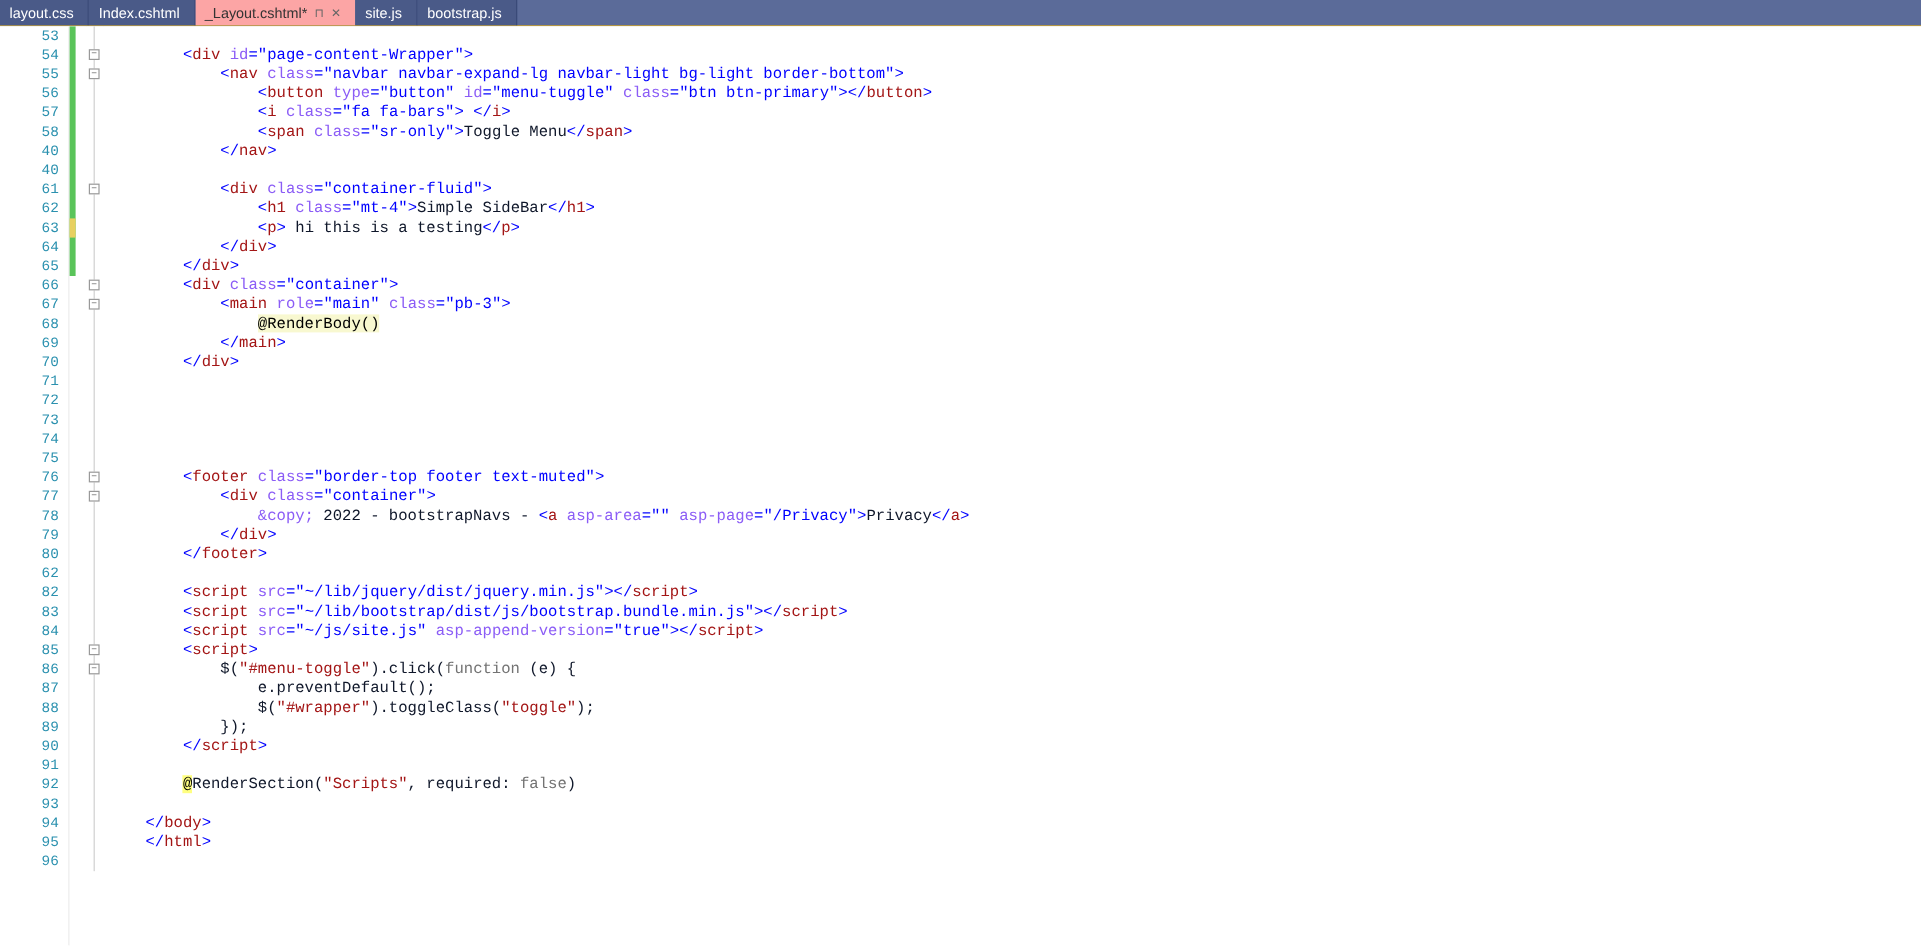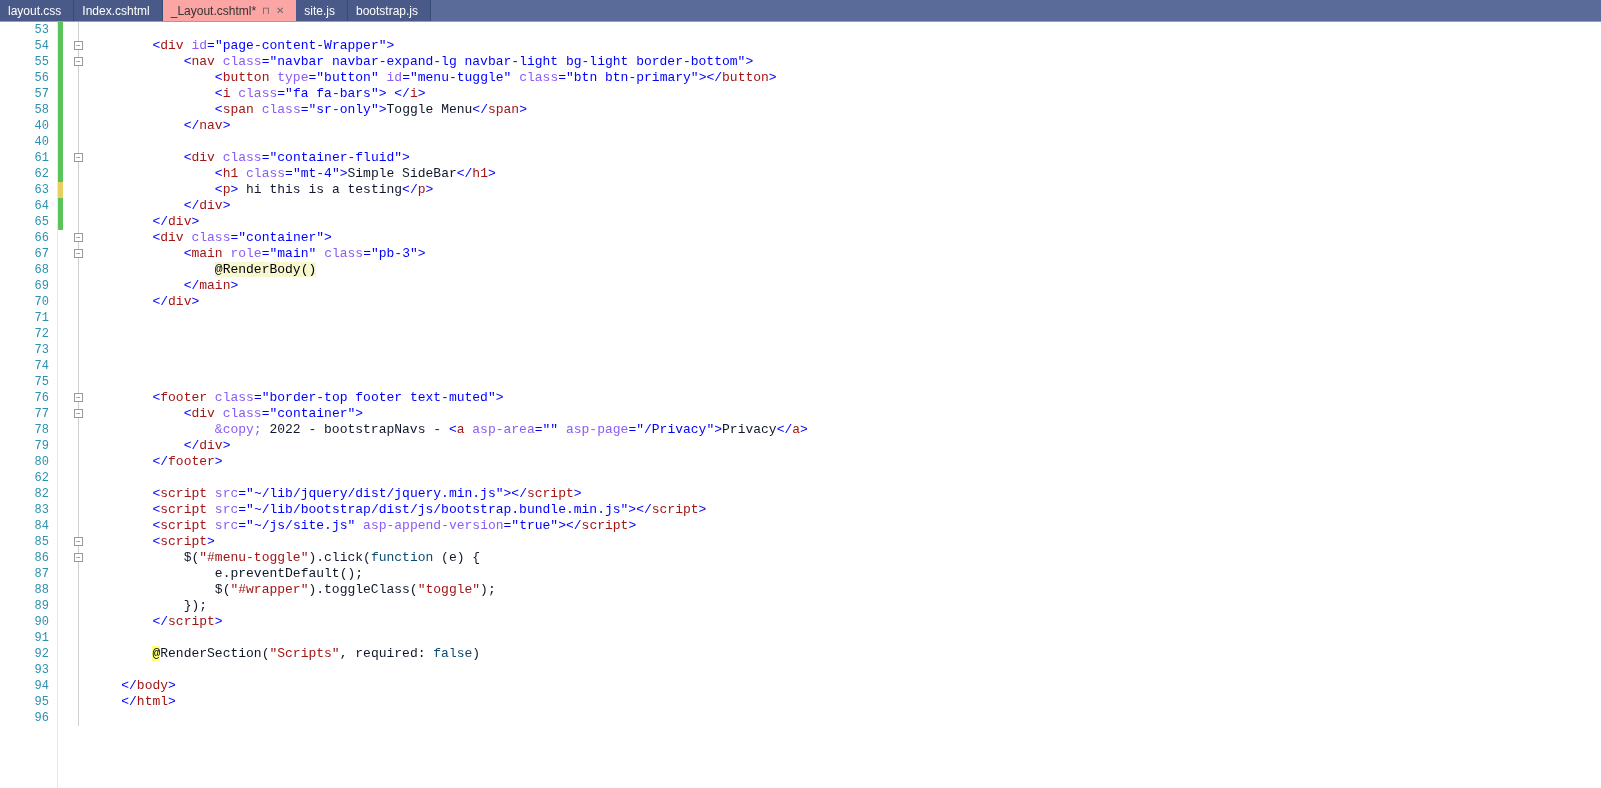--- a/index.html
+++ b/index.html
@@ -108,21 +108,21 @@
   line-height: 16px;
   padding-left: 4px;
   overflow: auto;
 }
 .code-line { height: 16px; }
 .t-blue { color: #0000ff; }
 .t-brown { color: #a31515; }
 .t-red { color: #8b5cf6; }
 .t-text { color: #0f172a; }
 .t-bg-yellow { background: #f8f8d0; }
-.t-keyword { color: #0c4a6e; }
+.t-keyword { color: #737373; }
 </style>
 </head>
 <body>
 
 <div class="tab-bar">
   <div class="tab">
       <span>layout.css</span>
     </div>
   <div class="tab">
       <span>Index.cshtml</span>

